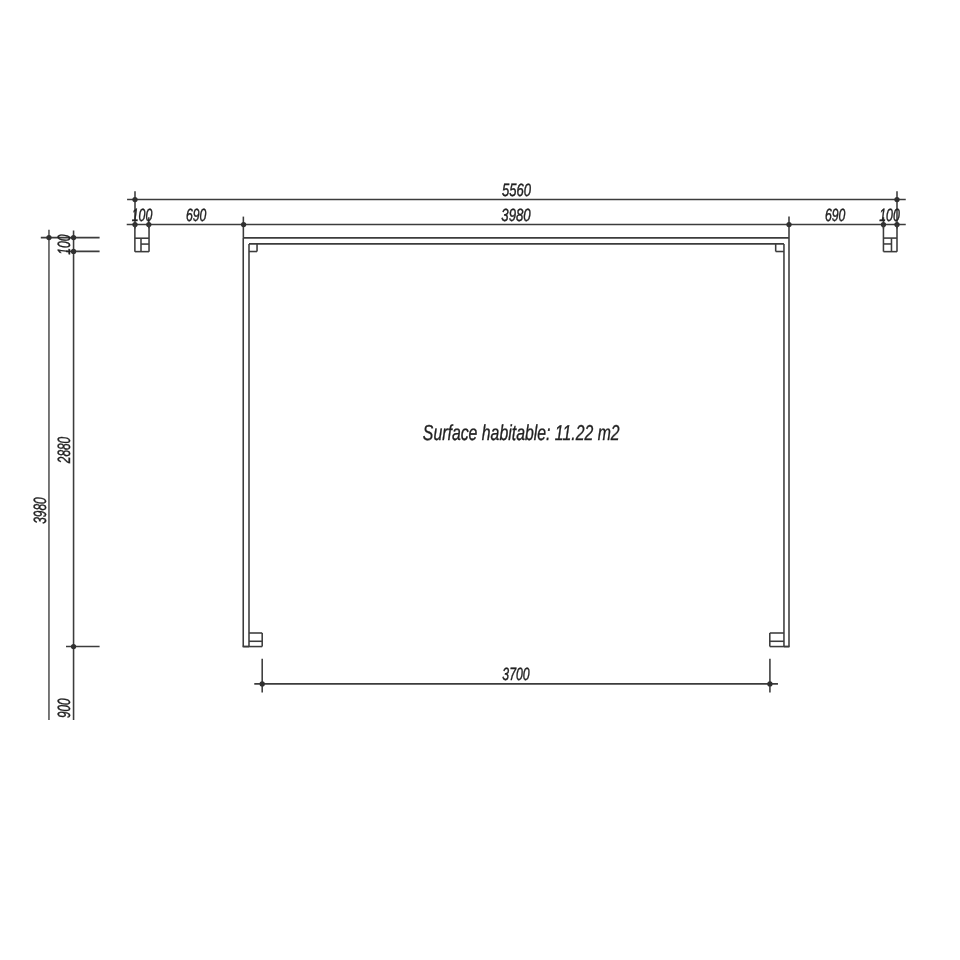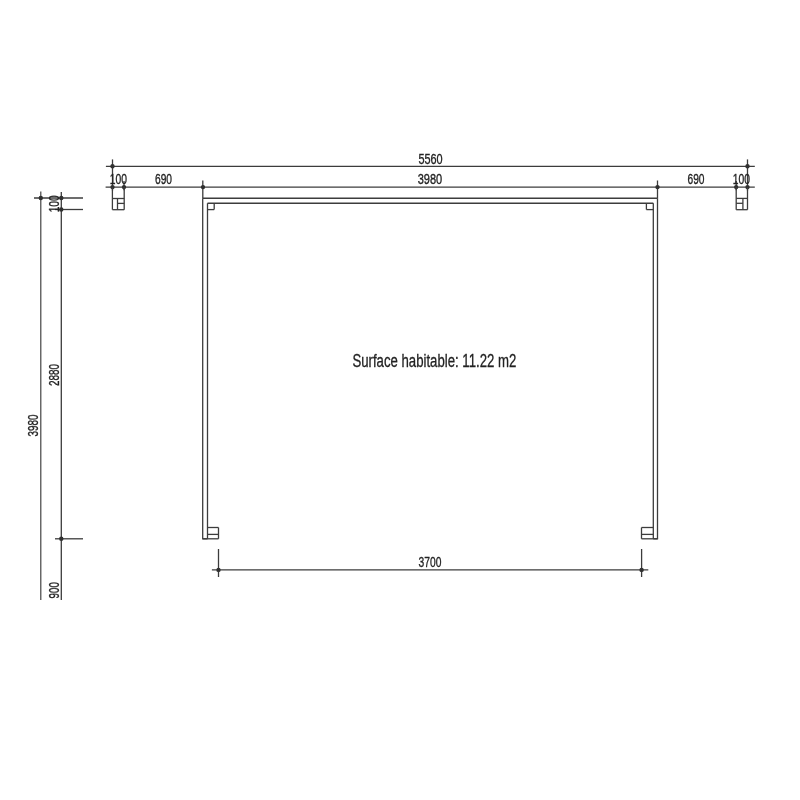--- a/index.html
+++ b/index.html
@@ -1,21 +1,21 @@
 <!DOCTYPE html>
 <html><head>
 <meta charset="utf-8">
 <style>
   html,body{margin:0;padding:0;background:#ffffff;}
   svg{display:block;}
   text{font-family:"Liberation Sans", sans-serif; fill:#222222;}
 </style>
 </head>
 <body>
-<div style="transform:translateZ(0); will-change:transform; width:800px; height:600px;">
+<div style="transform:translateZ(0); will-change:transform; width:800px; height:600px;font-style:italic;">
 <svg width="800" height="800" viewBox="0 0 800 800" xmlns="http://www.w3.org/2000/svg">
 
 <rect x="0" y="0" width="800" height="800" fill="#ffffff"></rect>
 
 <g stroke="#3c3c3c" stroke-width="1.3" fill="none">
   <line x1="105.9" y1="166.3" x2="754.8" y2="166.3"></line>
   <line x1="112.5" y1="159.4" x2="112.5" y2="190.5"></line>
   <line x1="747.5" y1="159.4" x2="747.5" y2="190.5"></line>
 </g>
 

